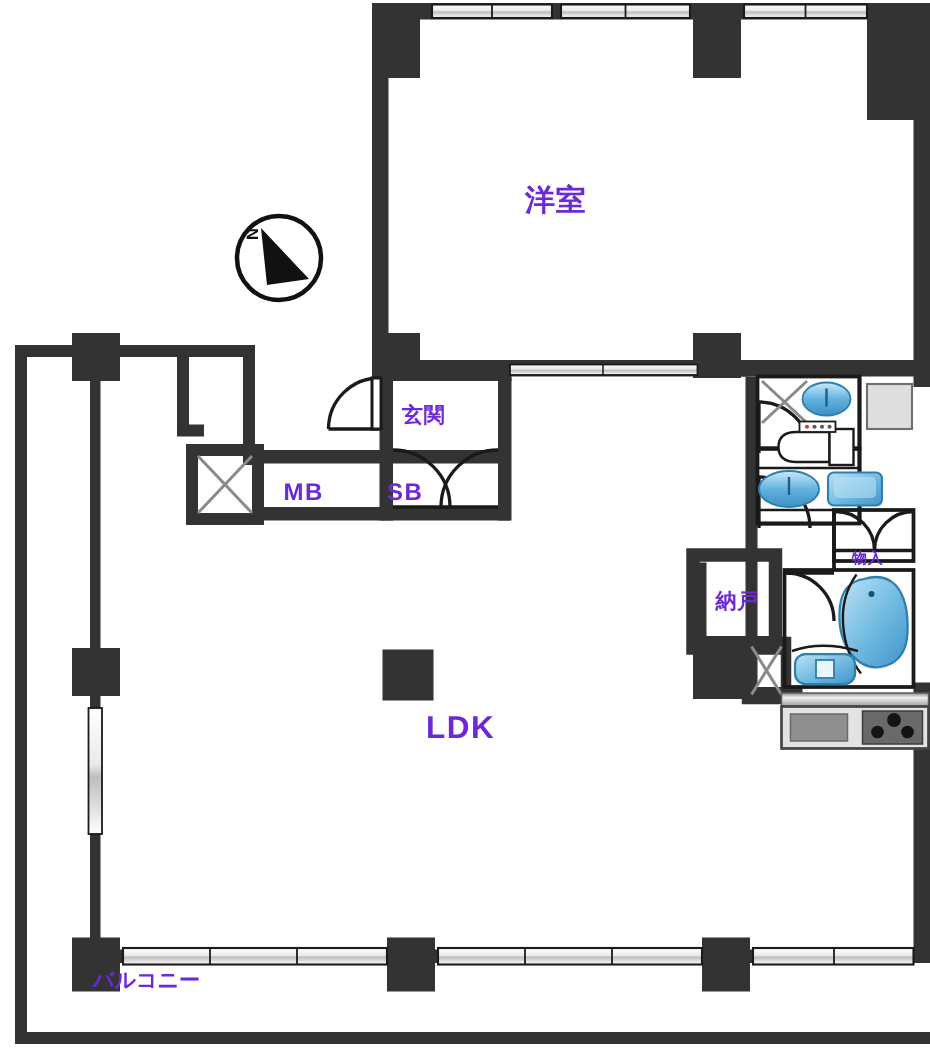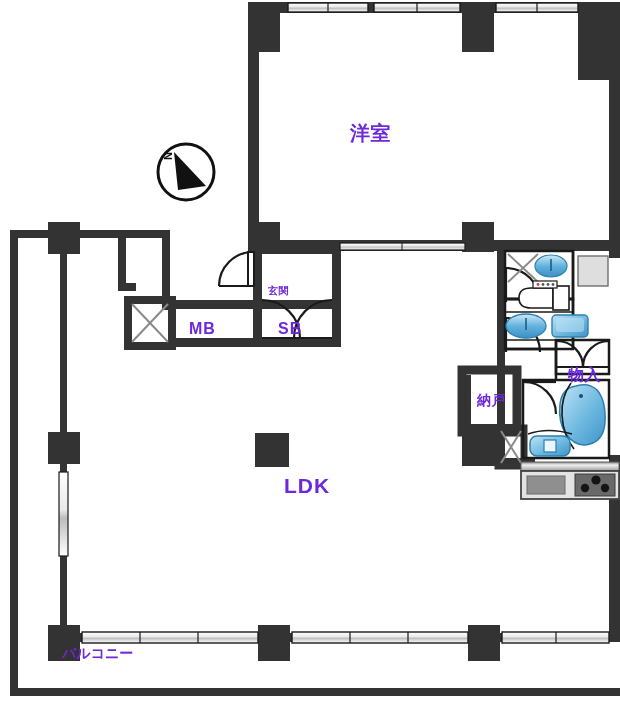--- a/index.html
+++ b/index.html
@@ -19,25 +19,25 @@
   .roomlabel {
     position: absolute;
     font-weight: 700;
     color: #6d28d9;
     white-space: nowrap;
     letter-spacing: 0.5px;
     user-select: none;
   }
   .lbl-yoshitsu { left: 350px; top: 120px; font-size: 20px; }
   .lbl-ldk      { left: 248px; top: 474px; font-size: 21px; letter-spacing: 1px; margin-left: 36px; }
-  .lbl-genkan   { left: 268px; top: 268px; font-size: 10px; margin-top: 16px; }
+  .lbl-genkan   { left: 268px; top: 268px; font-size: 14px; }
   .lbl-nando    { left: 477px; top: 392px; font-size: 14px; }
-  .lbl-monoire  { left: 568px; top: 365px; font-size: 16px; }
+  .lbl-monoire  { left: 568px; top: 365px; font-size: 10px; }
   .lbl-mb       { left: 189px; top: 320px; font-size: 16px; letter-spacing: 1px; }
-  .lbl-sb       { left: 278px; top: 320px; font-size: 16px; letter-spacing: 1px; }
+  .lbl-sb       { left: 258px; top: 320px; font-size: 16px; letter-spacing: 1px; }
   .lbl-balcony  { left: 62px;  top: 645px; font-size: 14px; letter-spacing: 0px; }
 </style>
 </head>
 <body>
 
 <div id="plan">
 
   <svg width="620" height="703" viewBox="0 0 620 703">
 
     <defs>

